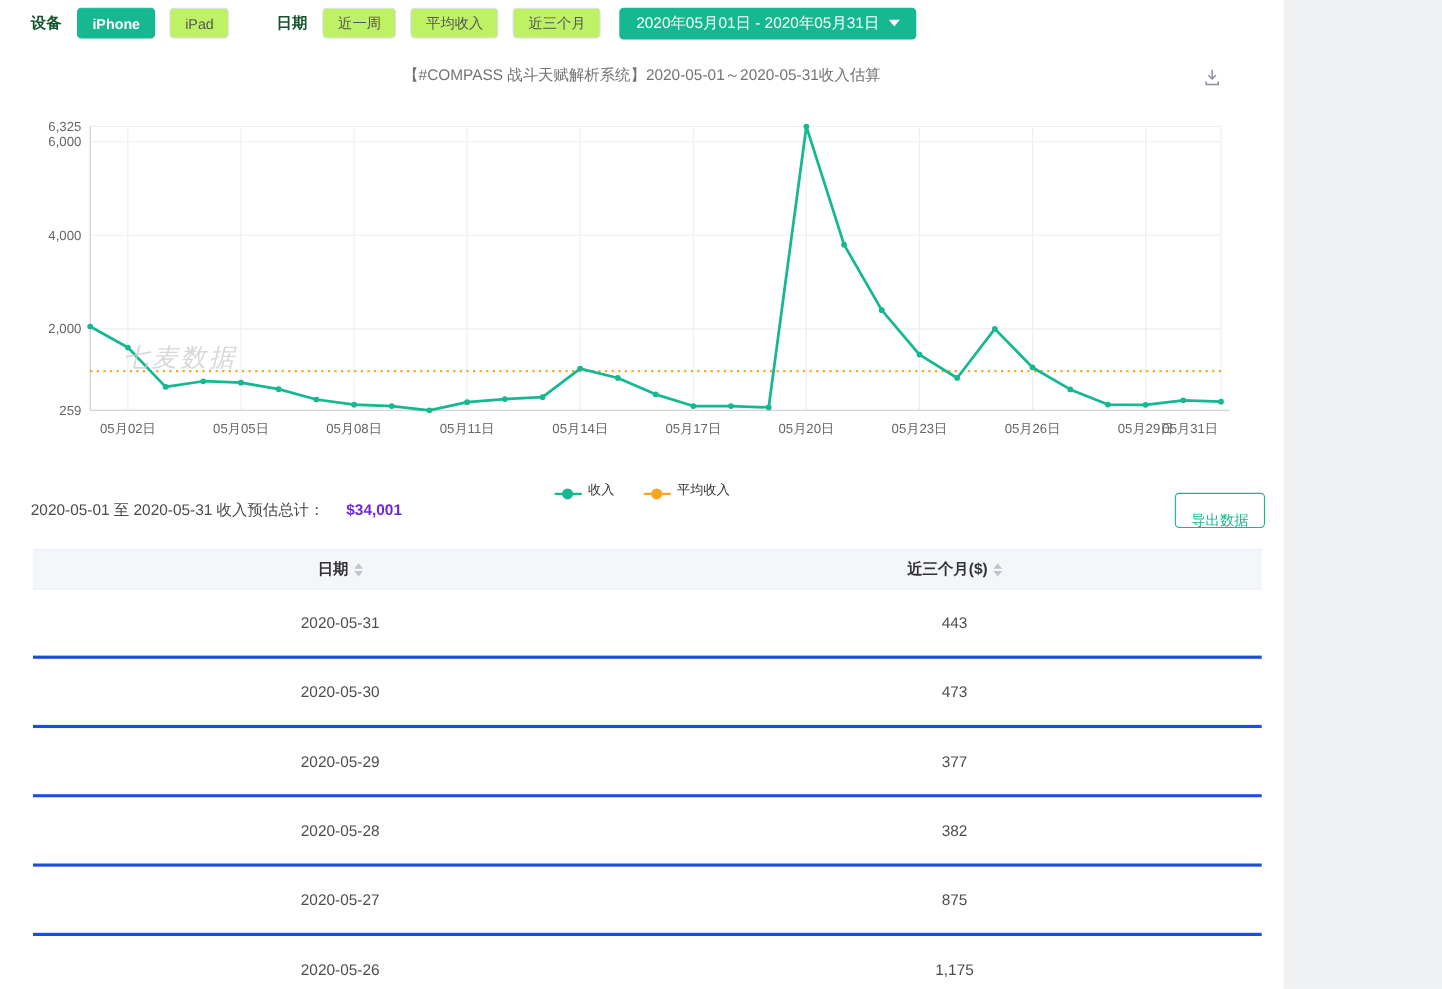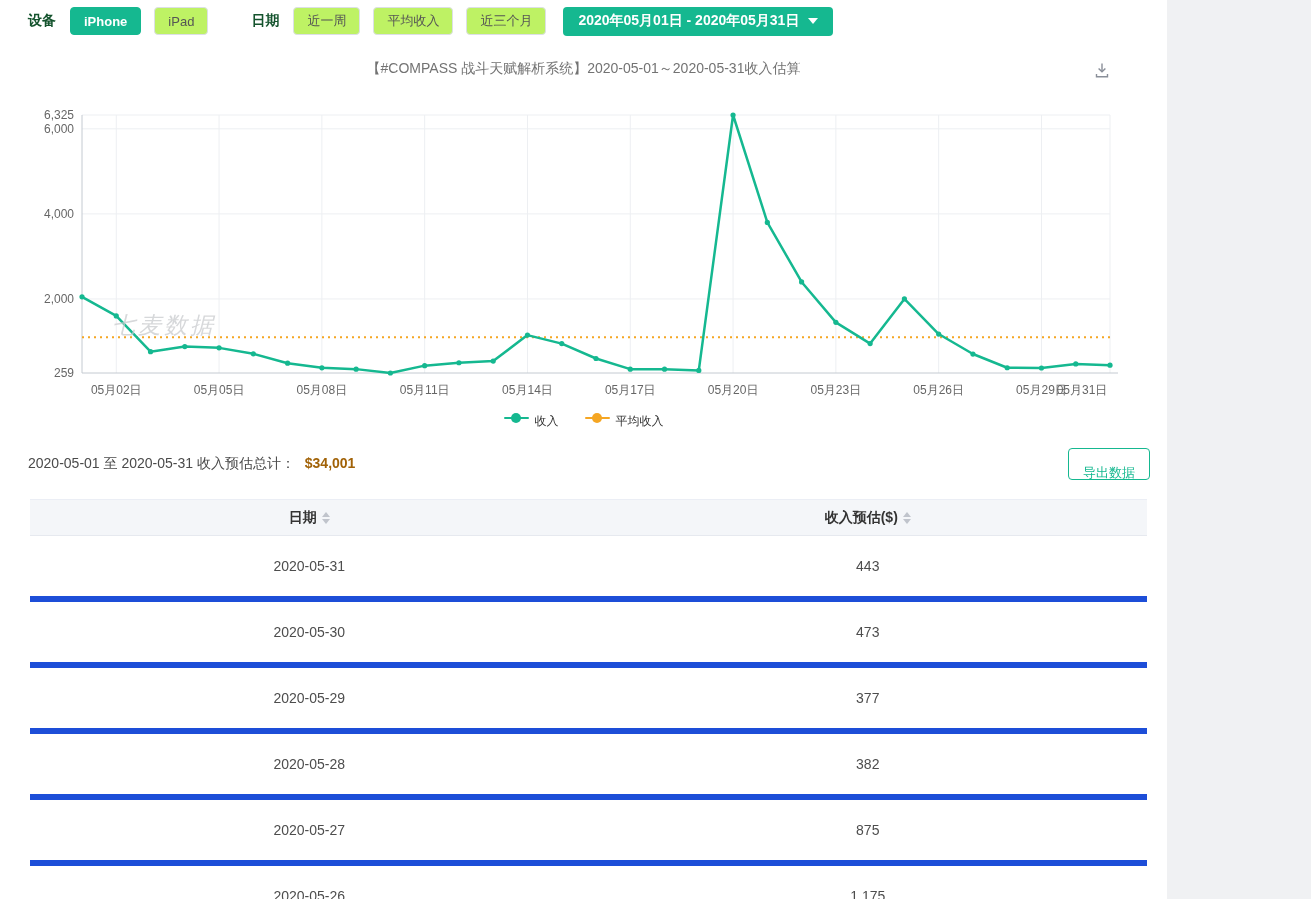--- a/index.html
+++ b/index.html
@@ -18,58 +18,58 @@
   .btn{
     display:inline-flex;align-items:center;justify-content:center;box-sizing:border-box;
     height:28px;padding:0 13px;border:1px solid #dcdfe6;border-radius:4px;background:#bef264;
     color:#555;font-size:13px;cursor:pointer;margin-right:13px;white-space:nowrap;
   }
   .btn.active{background:var(--accent);border-color:var(--accent);color:#fff;font-weight:700;}
   .gap{width:30px;}
   .date-range-btn{
     display:inline-flex;align-items:center;gap:9px;height:29px;padding:0 15px;
     border:none;border-radius:4px;background:var(--accent);color:#fff;
-    font-size:14px;font-weight:700;cursor:pointer;margin-left:4px;white-space:nowrap;
+    font-size:14px;font-weight:400;cursor:pointer;margin-left:4px;white-space:nowrap;
   }
   .chevron-down{width:0;height:0;border-left:5px solid transparent;border-right:5px solid transparent;border-top:6px solid #fff;}
 
   
   .chart-title{position:absolute;left:0;top:60px;width:1167px;text-align:center;font-size:14px;color:#737373;}
   .download-btn{position:absolute;left:1090px;top:58px;width:24px;height:24px;display:flex;align-items:center;justify-content:center;cursor:pointer;background:none;border:none;padding:0;}
 
   
   .chart-wrap{position:absolute;left:0;top:95px;width:1167px;height:310px;}
   .watermark{
     position:absolute;left:112px;top:215px;font-size:23px;color:#c9cbce;opacity:.75;
     letter-spacing:3px;font-style:italic;pointer-events:none;
   }
   .legend{position:absolute;left:0;top:413px;width:1167px;display:flex;justify-content:center;gap:26px;align-items:center;}
-  .legend-item{display:inline-flex;align-items:flex-start;gap:6px;cursor:pointer;}
+  .legend-item{display:inline-flex;align-items:flex-end;gap:6px;cursor:pointer;margin-top:24px;}
   .legend-marker{position:relative;width:25px;height:10px;}
   .legend-marker .lm-line{position:absolute;left:0;top:4px;width:25px;height:2px;border-radius:1px;}
   .legend-marker .lm-dot{position:absolute;left:7px;top:0;width:10px;height:10px;border-radius:50%;}
   .legend-label{font-size:12px;color:#333;}
 
   
   .summary{position:absolute;left:28px;top:455px;font-size:14px;color:#4a4a4a;}
-  .summary .total{color:#a16207;font-weight:700;margin-left:6px;}
+  .summary .total{color:#6d28d9;font-weight:700;margin-left:16px;}
   .export-btn{
     position:absolute;left:1068px;top:448px;height:30px;padding:15px 14px;box-sizing:border-box;
     background:#fff;border:1px solid var(--accent);border-radius:4px;color:var(--accent);
     font-size:13px;cursor:pointer;
   }
 
   
   .table{position:absolute;left:30px;top:499px;width:1117px;border-top:1px solid #ebeef5;}
   .t-head{display:flex;height:35px;background:#f4f6f9;border-bottom:1px solid #e6e9ef;}
   .t-hcell{flex:1;display:flex;align-items:center;justify-content:center;font-size:14px;font-weight:700;color:#333;gap:5px;cursor:pointer;}
   .sort{display:inline-flex;flex-direction:column;gap:2px;}
   .sort .up{width:0;height:0;border-left:4px solid transparent;border-right:4px solid transparent;border-bottom:5px solid #c0c4cc;}
   .sort .down{width:0;height:0;border-left:4px solid transparent;border-right:4px solid transparent;border-top:5px solid #c0c4cc;}
-  .t-row{display:flex;height:60px;border-bottom:6px solid #1d4ed8;background:#fff;}
+  .t-row{display:flex;height:60px;border-bottom:3px solid #1d4ed8;background:#fff;}
   .t-cell{flex:1;display:flex;align-items:center;justify-content:center;font-size:14px;color:#4d4d4d;}
 </style>
 </head>
 <body style="--accent: #15b890;">
 
 <div class="content">
 
   <div class="toolbar">
     <span class="tb-label">设备</span>
     <button class="btn active">iPhone</button>
@@ -192,21 +192,21 @@
   <div class="table">
     <div class="t-head">
       <div class="t-hcell">
         <span>日期</span>
         <span class="sort">
             <span class="up"></span>
             <span class="down"></span>
           </span>
       </div>
       <div class="t-hcell">
-        <span>收入预估($)</span>
+        <span>近三个月($)</span>
         <span class="sort">
             <span class="up"></span>
             <span class="down"></span>
           </span>
       </div>
     </div>
     <div id="table-body">
         <div class="t-row">
           <div class="t-cell">2020-05-31</div>
           <div class="t-cell">443</div>

